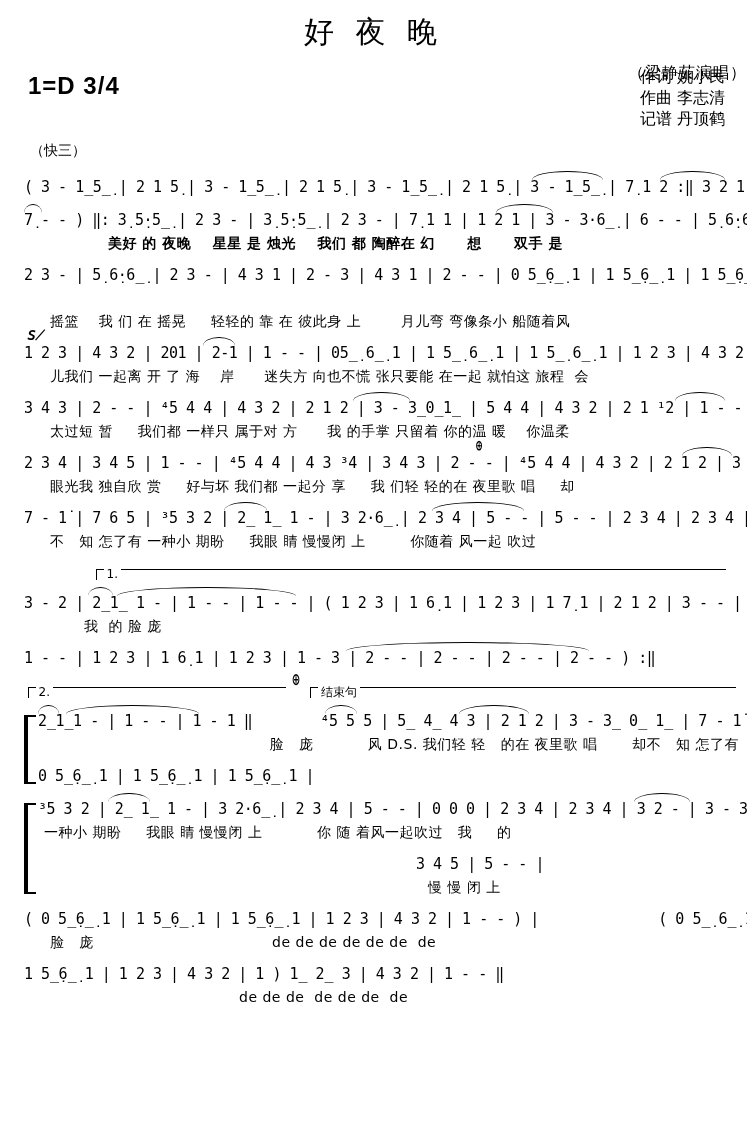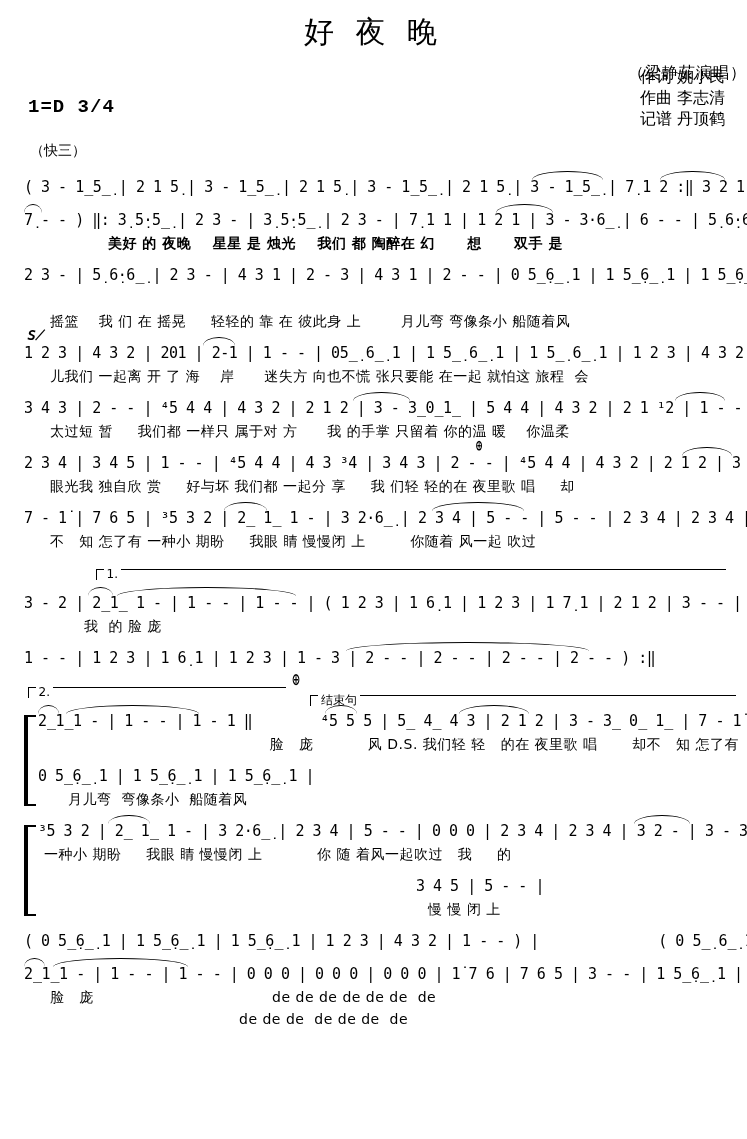--- a/index.html
+++ b/index.html
@@ -7,22 +7,22 @@
     width:747px;height:1139px;background:#ffffff;color:#000000;
     font-family:"DejaVu Sans",sans-serif;overflow:hidden;
   }
   .header{position:relative;height:160px;}
   .title{
     text-align:center;font-family:"DejaVu Serif",serif;font-size:30px;
     letter-spacing:6px;padding-top:12px;font-weight:500;
   }
   .subtitle{text-align:right;font-size:16px;margin-top:10px;letter-spacing:1px;}
   .key-sig{
-    position:absolute;left:28px;top:96px;font-family:Liberation Mono, monospace;
-    font-size:19px;font-weight:bold;letter-spacing:1px;
+    position:absolute;left:28px;top:72px;font-family:Liberation Sans, sans-serif;
+    font-size:24px;font-weight:bold;letter-spacing:1px;
   }
   .credits{position:absolute;right:22px;top:66px;font-size:16px;line-height:21px;}
   .tempo{position:absolute;left:30px;top:142px;font-size:14px;}
   .score{padding:4px 8px 0 24px;}
   .row{position:relative;}
   .notation{
     font-family:"DejaVu Sans Mono",monospace;font-size:15px;letter-spacing:-0.5px;
     line-height:20px;margin-top:13px;white-space:pre;
   }
   .lyrics{
@@ -75,32 +75,31 @@
     <div class="row notation"><span class="txt">7 - 1̇ | 7 6 5 | ³5 3 2 | 2̲ 1̲ 1 - | 3 2·6̲̣ | 2 3 4 | 5 - - | 5 - - | 2 3 4 | 2 3 4 | 3 2 - |</span><span class="arc" style="left: 28%; width: 6%;"></span><span class="arc" style="left: 57%; width: 13%;"></span></div>
     <div class="row lyrics" style="padding-left: 26px;"><span class="txt">不   知 怎了有 一种小 期盼     我眼 睛 慢慢闭 上         你随着 风一起 吹过</span></div>
     <div class="row volta">
       <span class="vseg" style="left: 10%; width: 88%;"><span class="vlabel">1.</span></span>
     </div>
     <div class="row notation"><span class="txt">3 - 2 | 2̲1̲ 1 - | 1 - - | 1 - - | ( 1 2 3 | 1 6̣ 1 | 1 2 3 | 1 7̣ 1 | 2 1 2 | 3 - - | 2 - - |</span><span class="arc" style="left: 9%; width: 3.5%;"></span><span class="arc" style="left: 13%; width: 25%;"></span></div>
     <div class="row lyrics" style="padding-left: 60px;"><span class="txt">我  的 脸 庞</span></div>
     <div class="row notation"><span class="txt">1 - - | 1 2 3 | 1 6̣ 1 | 1 2 3 | 1 - 3 | 2 - - | 2 - - | 2 - - | 2 - - ) :‖</span><span class="arc" style="left: 45%; width: 34%;"></span></div>
     <div class="row volta">
       <span class="vseg" style="left: 0.5%; width: 36%;"><span class="vlabel">2.</span></span>
-      <span class="vseg" style="left: 40%; width: 59.5%; margin-top: 8px;"><span class="vlabel">结束句</span></span>
+      <span class="vseg" style="left: 40%; width: 59.5%;"><span class="vlabel">结束句</span></span>
       <span class="mark coda" style="left: 37%;">⊕</span>
     </div>
     <div class="system">
       <div class="row notation"><span class="txt">2̲1̲1 - | 1 - - | 1 - 1 ‖        ⁴5 5 5 | 5̲ 4̲ 4 3 | 2 1 2 | 3 - 3̲ 0̲ 1̲ | 7 - 1̇ | 7 6 5 |</span><span class="arc" style="left: 0%; width: 3%;"></span><span class="arc" style="left: 4%; width: 19%;"></span><span class="arc" style="left: 41%; width: 4.5%;"></span><span class="arc" style="left: 60%; width: 10%;"></span></div>
       <div class="row lyrics" style="padding-left: 2px; text-align: right;"><span class="txt">脸   庞           风 D.S. 我们轻 轻   的在 夜里歌 唱       却不   知 怎了有</span></div>
       <div class="row notation"><span class="txt">0 5̲̣6̲̣ 1 | 1 5̲̣6̲̣ 1 | 1 5̲̣6̲̣ 1 |</span></div>
-      <div class="row lyrics" style="padding-left: 30px;"><span class="txt">月儿弯  弯像条小  船随着风</span></div>
     </div>
     <div class="system">
       <div class="row notation"><span class="txt">³5 3 2 | 2̲ 1̲ 1 - | 3 2·6̲̣ | 2 3 4 | 5 - - | 0 0 0 | 2 3 4 | 2 3 4 | 3 2 - | 3 - 3̲·2̲ |</span><span class="arc" style="left: 10%; width: 6%;"></span><span class="arc" style="left: 85%; width: 8%;"></span></div>
       <div class="row lyrics" style="padding-left: 6px;"><span class="txt">一种小 期盼     我眼 睛 慢慢闭 上           你 随 着风一起吹过   我     的</span></div>
       <div class="row notation" style="padding-left: 378px;"><span class="txt">3 4 5 | 5 - - |</span></div>
       <div class="row lyrics" style="padding-left: 390px;"><span class="txt">慢 慢 闭 上</span></div>
     </div>
     <div class="row notation"><span class="txt">( 0 5̲̣6̲̣ 1 | 1 5̲̣6̲̣ 1 | 1 5̲̣6̲̣ 1 | 1 2 3 | 4 3 2 | 1 - - ) |              ( 0 5̲̣ 6̲̣ 1 |</span></div>
-    <div class="row notation"><span class="txt">2̲1̲1 - | 1 - - | 1 - - | 0 0 0 | 0 0 0 | 0 0 0 | 1̇ 7 6 | 7 6 5 | 3 - - | 1 5̲̣6̲̣ 1 |</span><span class="arc" style="left: 0%; width: 3%;"></span><span class="arc" style="left: 4%; width: 19%;"></span></div>
     <div class="row lyrics" style="padding-left: 26px;"><span class="txt">脸   庞                                    de de de de de de  de</span></div>
+    <div class="row notation"><span class="txt">1 5̲̣6̲̣ 1 | 1 2 3 | 4 3 2 | 1 ) 1̲ 2̲ 3 | 4 3 2 | 1 - - ‖</span></div>
     <div class="row lyrics" style="padding-left: 215px;"><span class="txt">de de de  de de de  de</span></div>
   </div>
 
 </body></html>

